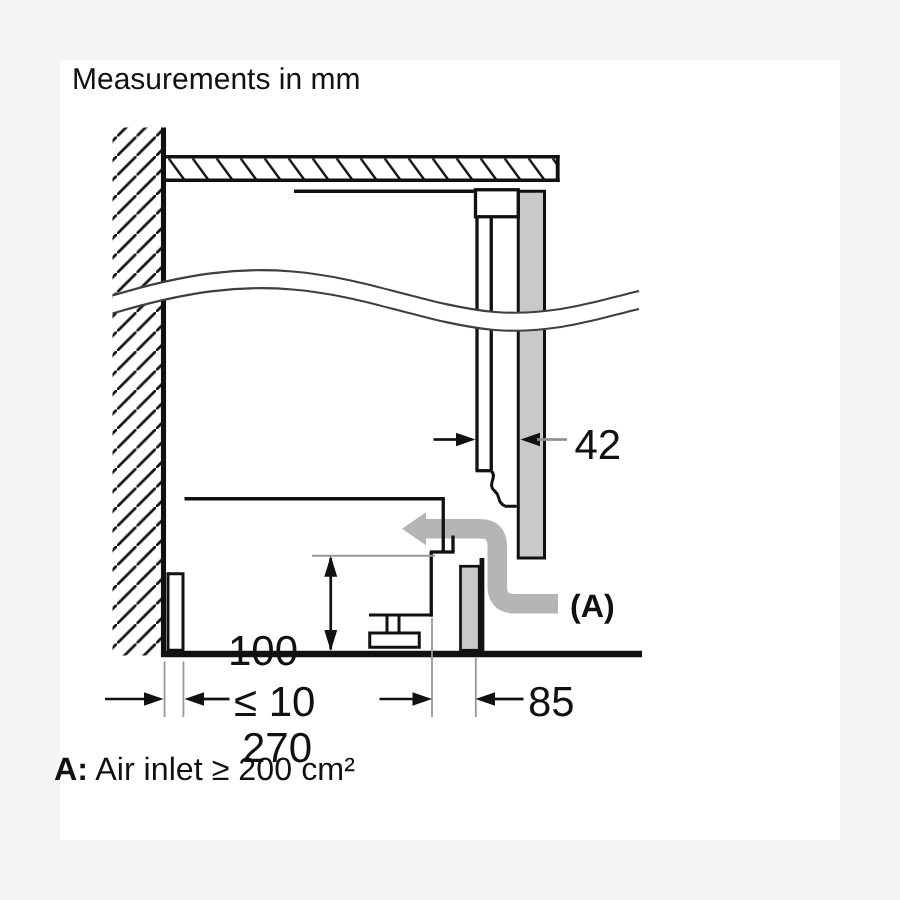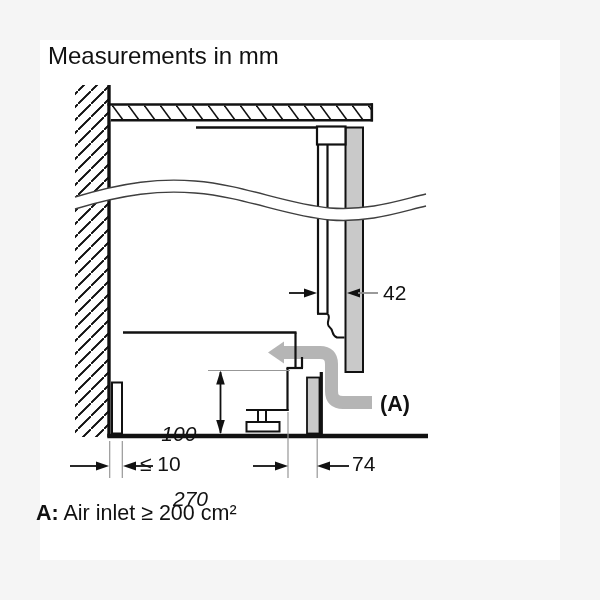--- a/index.html
+++ b/index.html
@@ -9,26 +9,26 @@
     font-family:"Liberation Sans", sans-serif;
     position:relative;
     overflow:hidden;
   }
   .canvas{
     position:absolute;left:40px;top:40px;width:520px;height:520px;
     background:#ffffff;
   }
   svg.drawing{position:absolute;left:0;top:0;width:600px;height:600px;}
   .txt{position:absolute;color:#111;white-space:pre;}
-  .title{left:48px;top:42px;font-size:24px;}
-  .dim{font-size:21px;}
+  .title{left:48px;top:42px;font-size:20px;}
+  .dim{font-size:28px;}
   .dim-42{left:383px;top:281px;}
-  .dim-100-180{left:152px;top:380px;width:56px;text-align:right;line-height:21.5px;font-style:italic;}
+  .dim-100-180{left:152px;top:380px;width:56px;text-align:right;line-height:21.5px;}
   .dim-100-180 span{display:block;}
-  .dim-le10{left:140px;top:452px;}
+  .dim-le10{left:156px;top:452px;}
   .dim-59{left:352px;top:452px;}
   .label-A{left:380px;top:392px;font-size:21.5px;font-weight:bold;}
   .footnote{left:36px;top:501px;font-size:21.5px;}
   .footnote b{font-weight:bold;}
 </style>
 </head>
 <body>
 
 <div class="canvas"></div>
 
@@ -141,15 +141,15 @@
 
 <div class="txt dim dim-100-180">
   <span>100–</span>
   <span>270</span>
 </div>
 
 <div class="txt label-A">(A)</div>
 
 <div class="txt dim dim-le10">≤ 10</div>
 
-<div class="txt dim dim-59">74</div>
+<div class="txt dim dim-59">85</div>
 
 <div class="txt footnote"><b>A:</b><span> Air inlet ≥ 200 cm²</span></div>
 
 </body></html>

